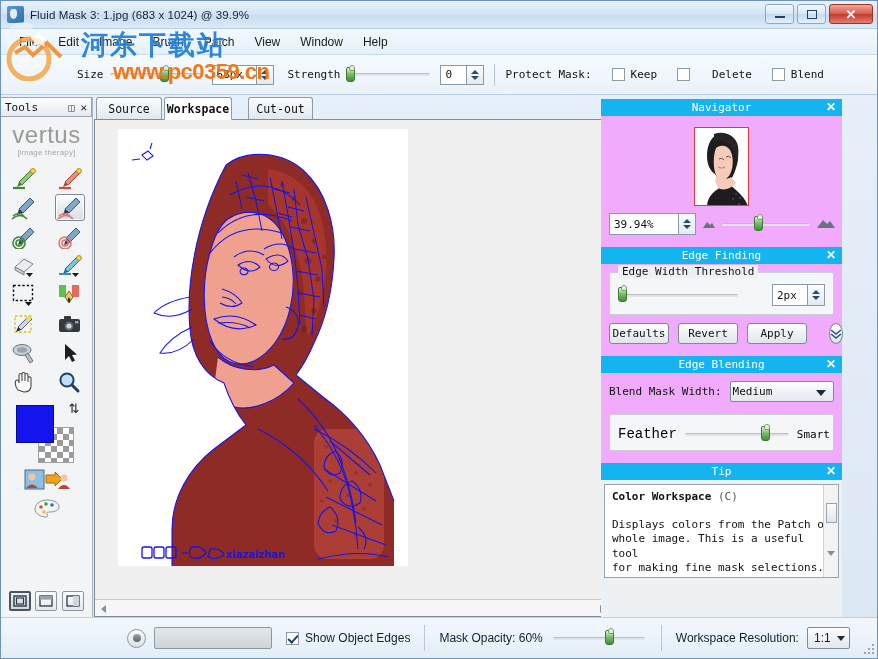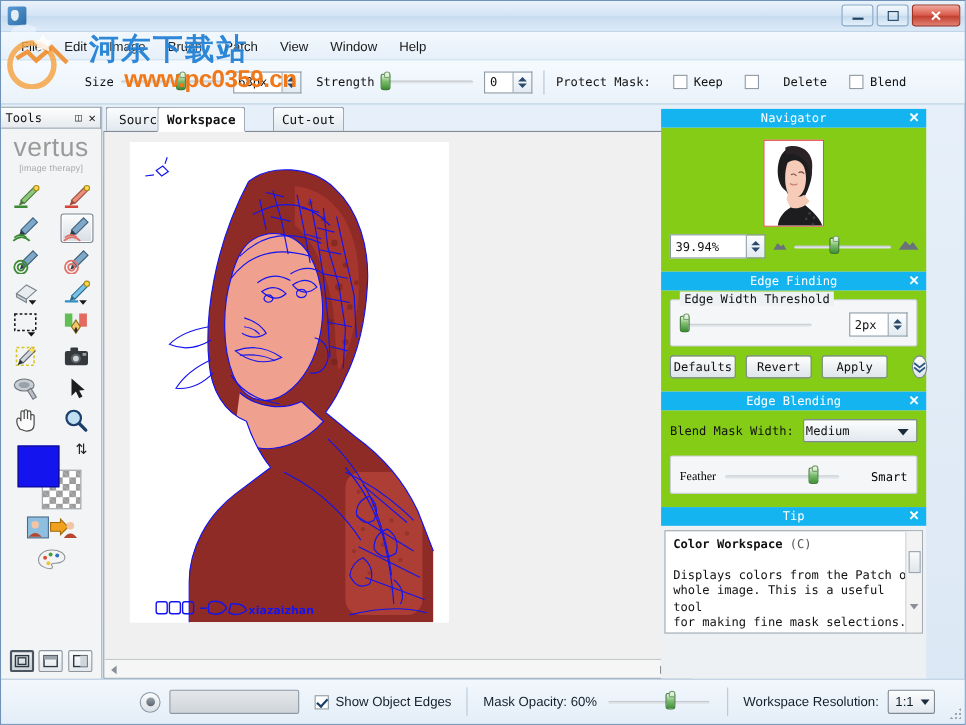--- a/index.html
+++ b/index.html
@@ -251,21 +251,21 @@
   .panelbar {
     height: 17px; background: #14b4f0;
     display: flex; align-items: center; justify-content: center;
     position: relative;
     font-family: "DejaVu Sans Mono", monospace; font-size: 11px; color: #fff;
   }
   .panelbar .x {
     position: absolute; right: 6px; top: 1px; color: #fff; font-size: 12px;
     font-weight: bold; font-family: "Liberation Sans", sans-serif; line-height: 15px;
   }
-  .panelbody { background: #84cc16; padding: 4px 6px 6px; }
+  .panelbody { background: #f0abfc; padding: 4px 6px 6px; }
   .navthumbwrap { display: flex; justify-content: center; padding: 7px 0 4px; }
   .navthumb {
     width: 55px; height: 79px; border: 1.5px solid #e03a3a; background: #fff;
     position: relative; overflow: hidden;
   }
   .zoomrow { display: flex; align-items: center; gap: 6px; padding: 3px 2px 6px; }
   .grpbox {
     border: 1px solid #c7ced4; background: #f4f6f8; border-radius: 2px;
     margin: 4px 2px 6px; padding: 8px 8px 8px; position: relative;
   }
@@ -362,20 +362,21 @@
       radial-gradient(circle 1px at 10px 1px,#9aa7b3 99%,transparent);
   }
 </style>
 </head>
 <body>
 
 <div class="app">
 
   <div class="titlebar">
     <div class="title-icon"></div>
+    <div class="title-text">Fluid Mask 3: 1.jpg (683 x 1024) @ 39.9%</div>
     <div class="winbtns">
       <div class="winbtn">
           <span class="glyph-min"></span>
         </div>
       <div class="winbtn">
           <span class="glyph-max"></span>
         </div>
       <div class="winbtn close">
           <span class="glyph-close">✕</span>
         </div>
@@ -631,21 +632,21 @@
         <svg width="14" height="12" viewBox="0 0 14 12">
           <rect x="1" y="1" width="12" height="10" fill="none" stroke="#2d3740" stroke-width="1.3"></rect>
           <rect x="7" y="1" width="6" height="10" fill="#cfd5da"></rect>
         </svg>
       </div>
     </div>
   </div>
 
   <div class="tabstrip">
     <div class="tab" style="left:0;width:66px">Source</div>
-    <div class="tab active" style="left:47px;width:80px">Workspace</div>
+    <div class="tab active" style="left:68px;width:68px">Workspace</div>
     <div class="tab" style="left:152px;width:65px">Cut-out</div>
   </div>
 
   <div class="canvasarea">
     <div class="canvas-inner">
       <div class="photo">
         <svg width="290" height="437" viewBox="0 0 290 437">
           <rect width="290" height="437" fill="#ffffff"></rect>
           <defs>
             <clipPath id="figclip">
@@ -903,21 +904,21 @@
     <div class="panelbody">
       <div class="rowline">
         <span>Blend Mask Width:</span>
         <div class="selectbox">
           <span>Medium</span>
           <span class="cv"></span>
         </div>
       </div>
       <div class="grpbox" style="margin-top:8px">
         <div style="display:flex;align-items:center;gap:8px;margin-top:3px">
-          <span style="font-family:Liberation Serif, serif;font-size:11px">Feather</span>
+          <span style="font-family:Liberation Mono, monospace;font-size:14px">Feather</span>
           <div class="mini-slider" style="width:104px">
             <div class="track" style="width:104px"></div>
             <div class="thumb" style="left:76px"></div>
           </div>
           <span style="font-family:'DejaVu Sans Mono',monospace;font-size:11px;margin-left:auto">Smart</span>
         </div>
       </div>
     </div>
 
     <div class="panelbar">

